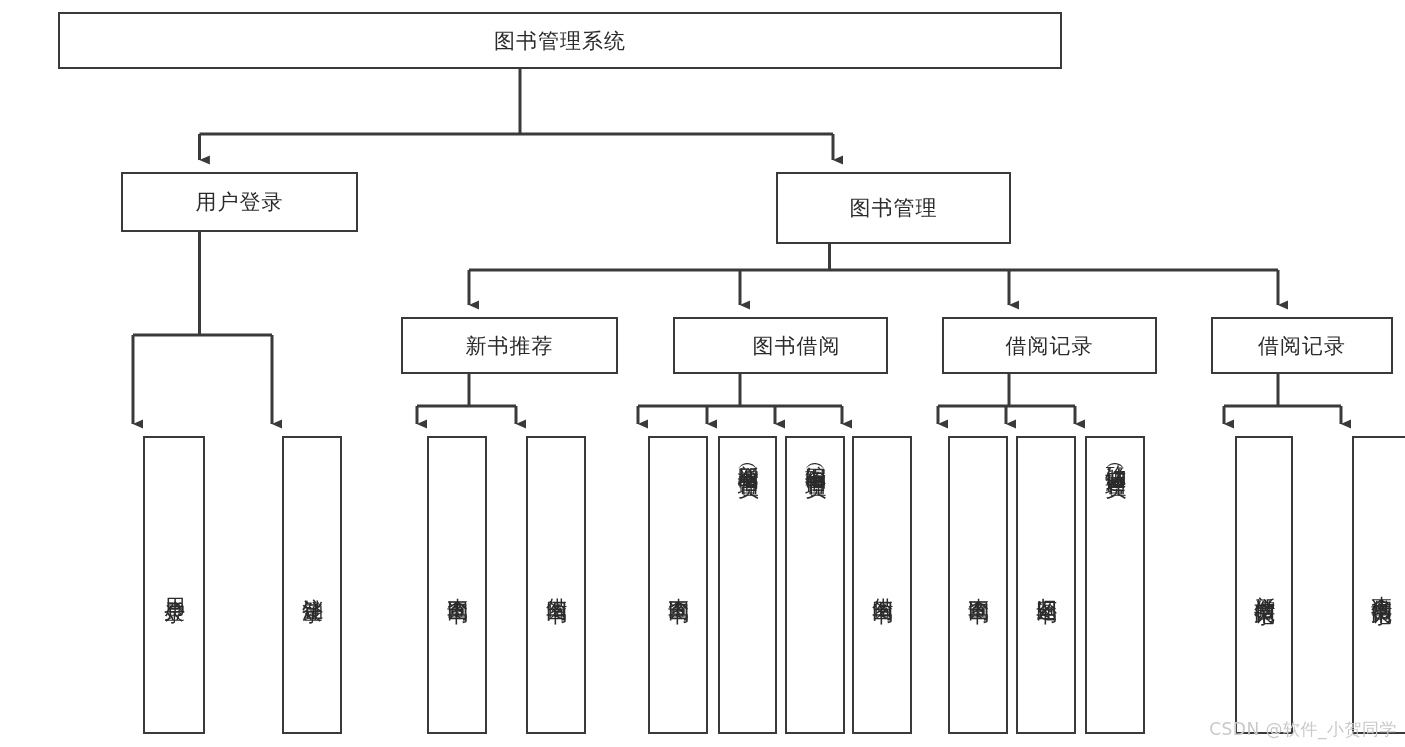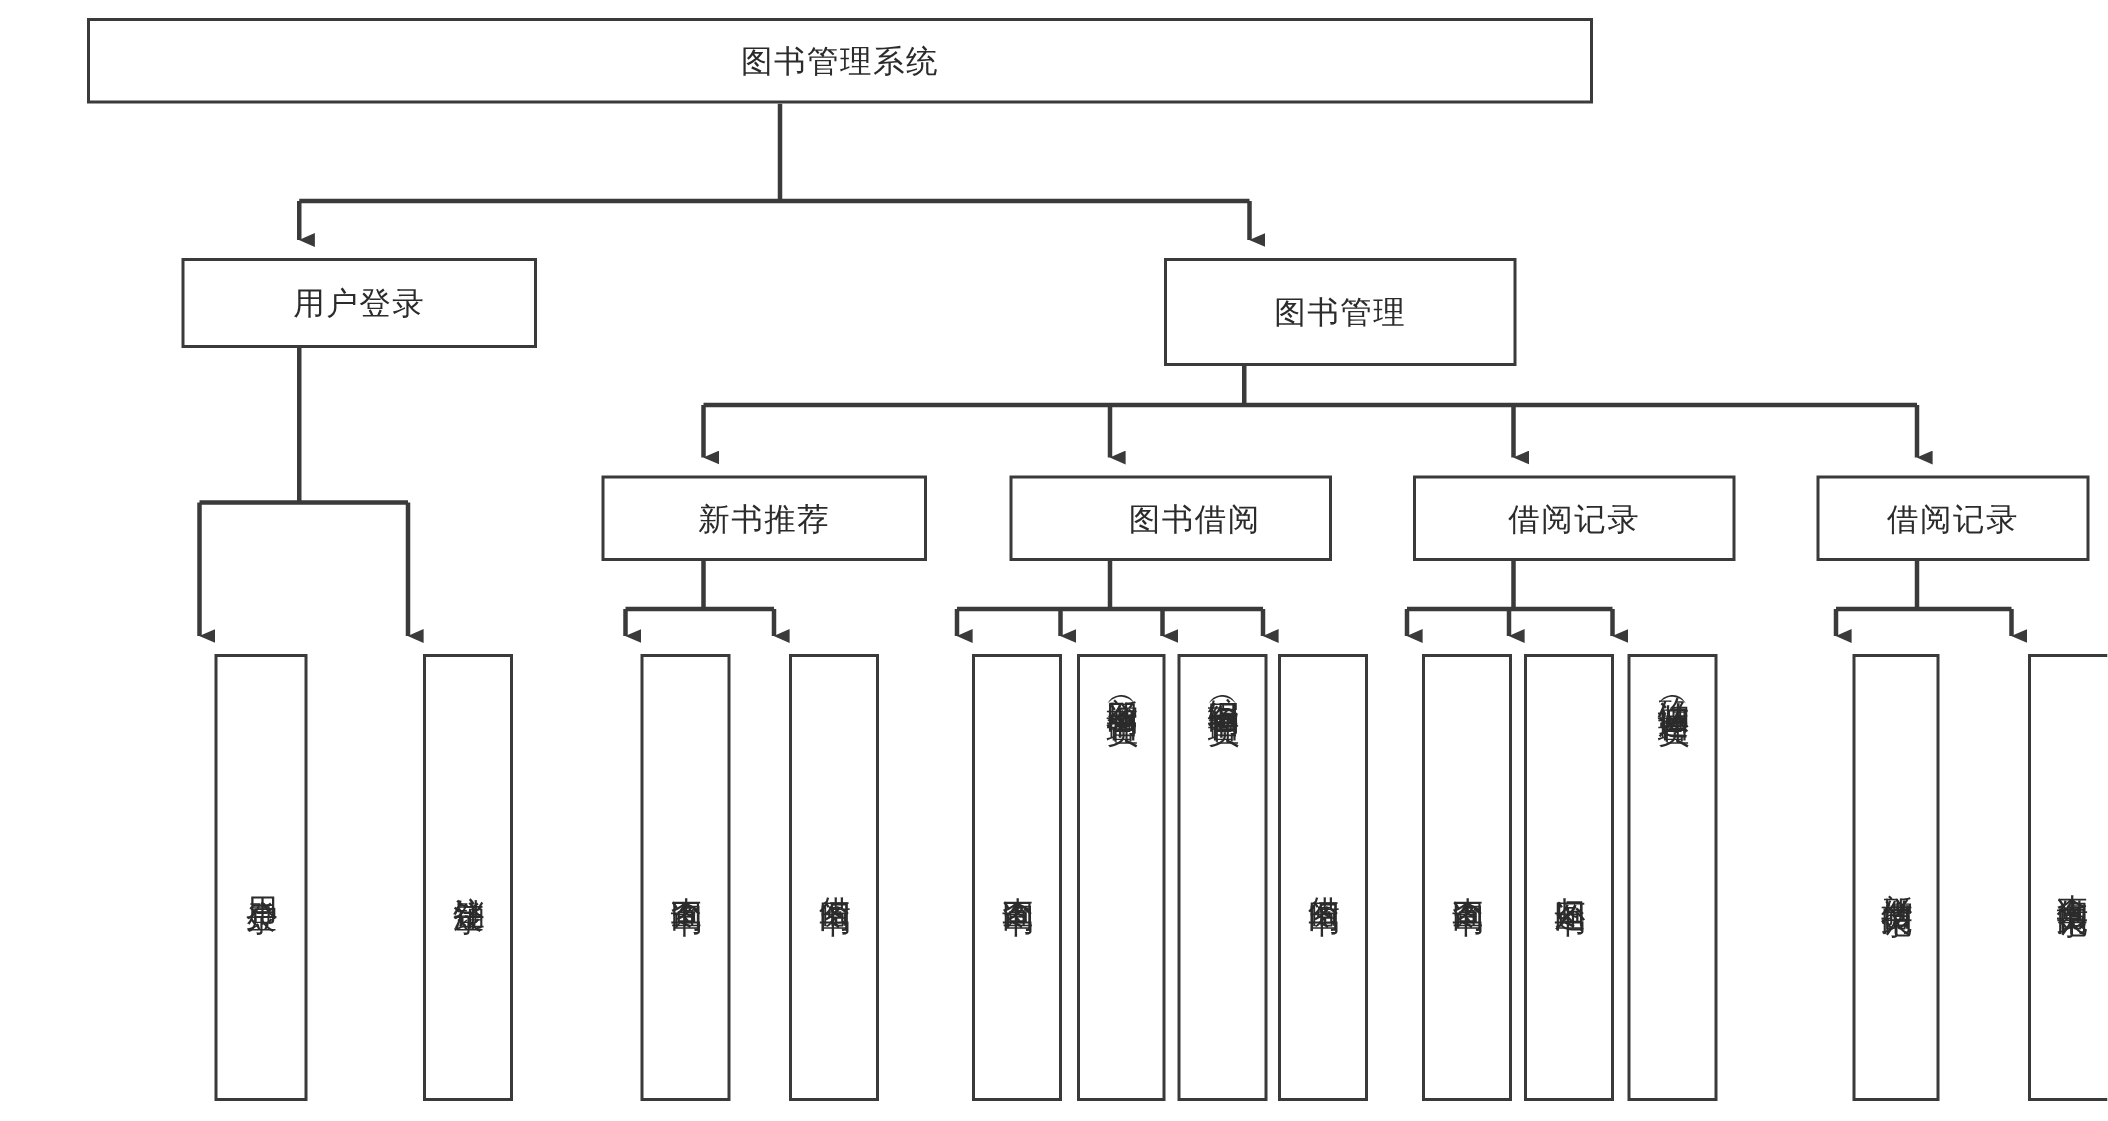--- a/index.html
+++ b/index.html
@@ -184,13 +184,14 @@
     <span class="vlabel">确认归还（管理员）</span>
   </div>
 
   <div class="node vert center" style="left: 1195px; top: 436px; width: 58px; height: 298px;">
     <span class="vlabel">新增借阅记录</span>
   </div>
   <div class="node vert center" style="left: 1312px; top: 436px; width: 58px; height: 298px;">
     <span class="vlabel">查询借阅记录</span>
   </div>
 
+  <div id="watermark">CSDN @软件_小贺同学</div>
 </div>
 
 </body></html>

